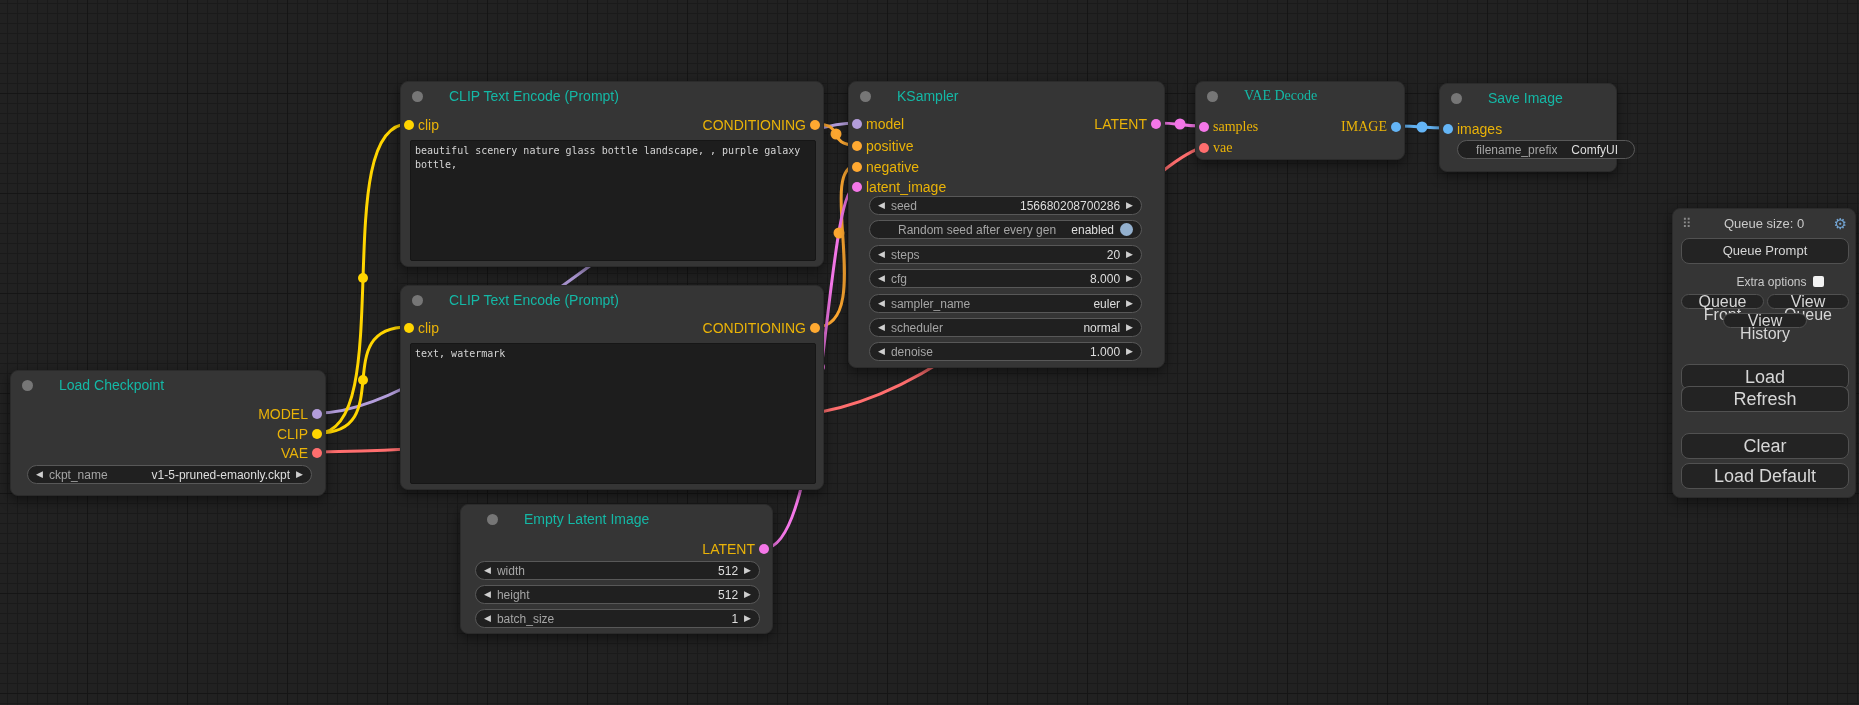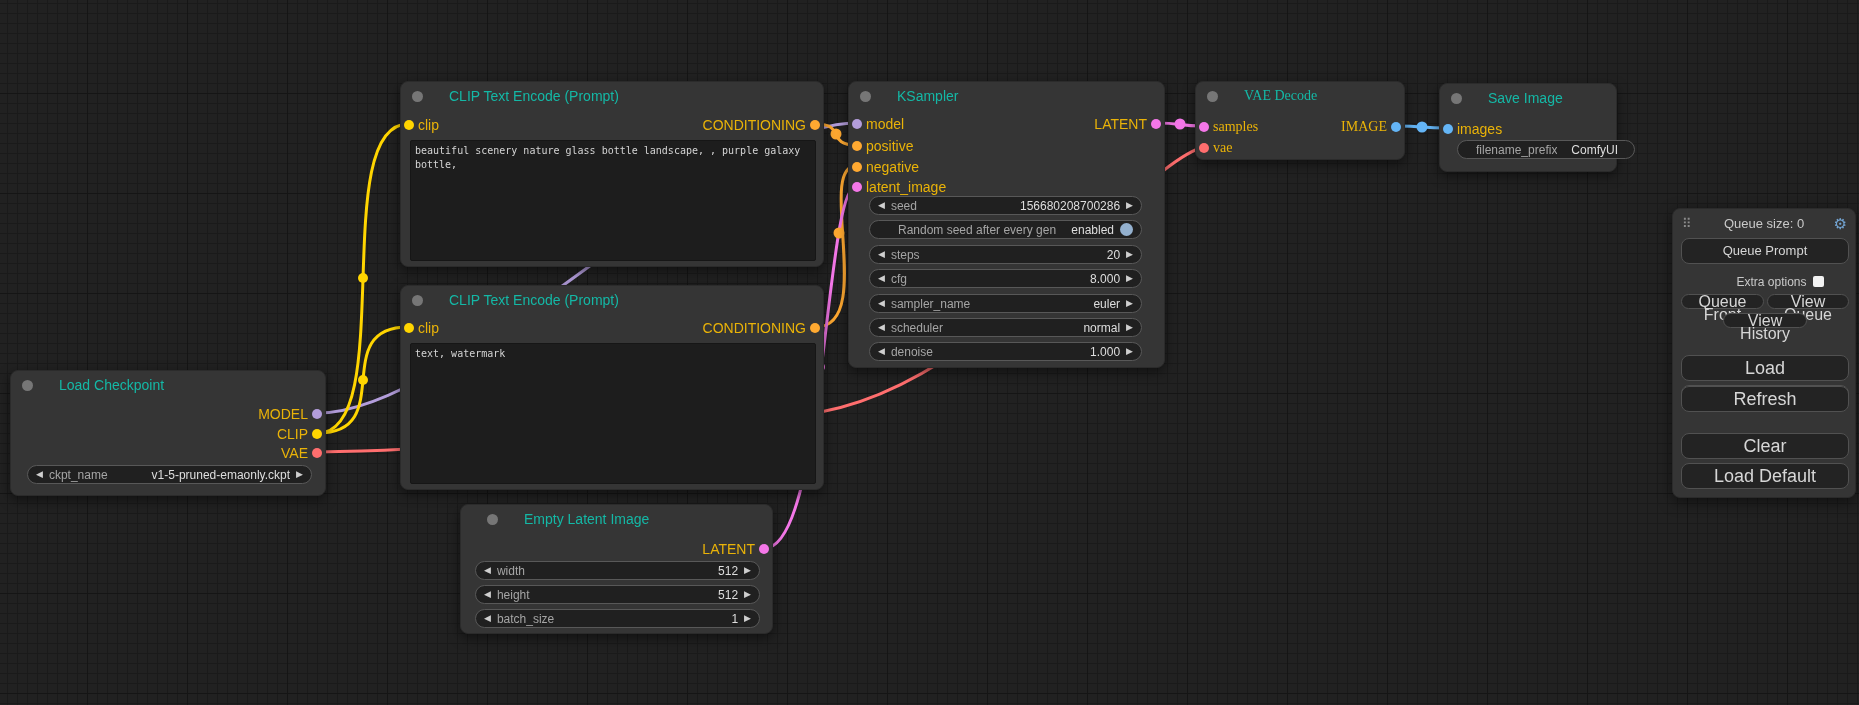--- a/index.html
+++ b/index.html
@@ -284,19 +284,19 @@
       <span class="gear">⚙</span>
     </div>
     <div class="qp-btn prompt">Queue Prompt</div>
     <div class="extra-row">
       <span>Extra options</span><span class="checkbox"></span>
     </div>
     <div class="qp-btn small" style="left:8px;top:85px;width:83px;">Queue Front</div>
     <div class="qp-btn small" style="left:94px;top:85px;width:82px;">View Queue</div>
     <div class="qp-btn small" style="left:50px;top:104px;width:84px;">View History</div>
     <div class="qp-btn big" style="top:132px;margin-top:44px;">Save</div>
-    <div class="qp-btn big" style="top:146px;">Load</div>
+    <div class="qp-btn big" style="top:155px;">Load</div>
     <div class="qp-btn big" style="top:177px;">Refresh</div>
     <div class="qp-btn big" style="top:224px;">Clear</div>
     <div class="qp-btn big" style="top:254px;">Load Default</div>
   </div>
 
 </div>
 
 </body></html>

